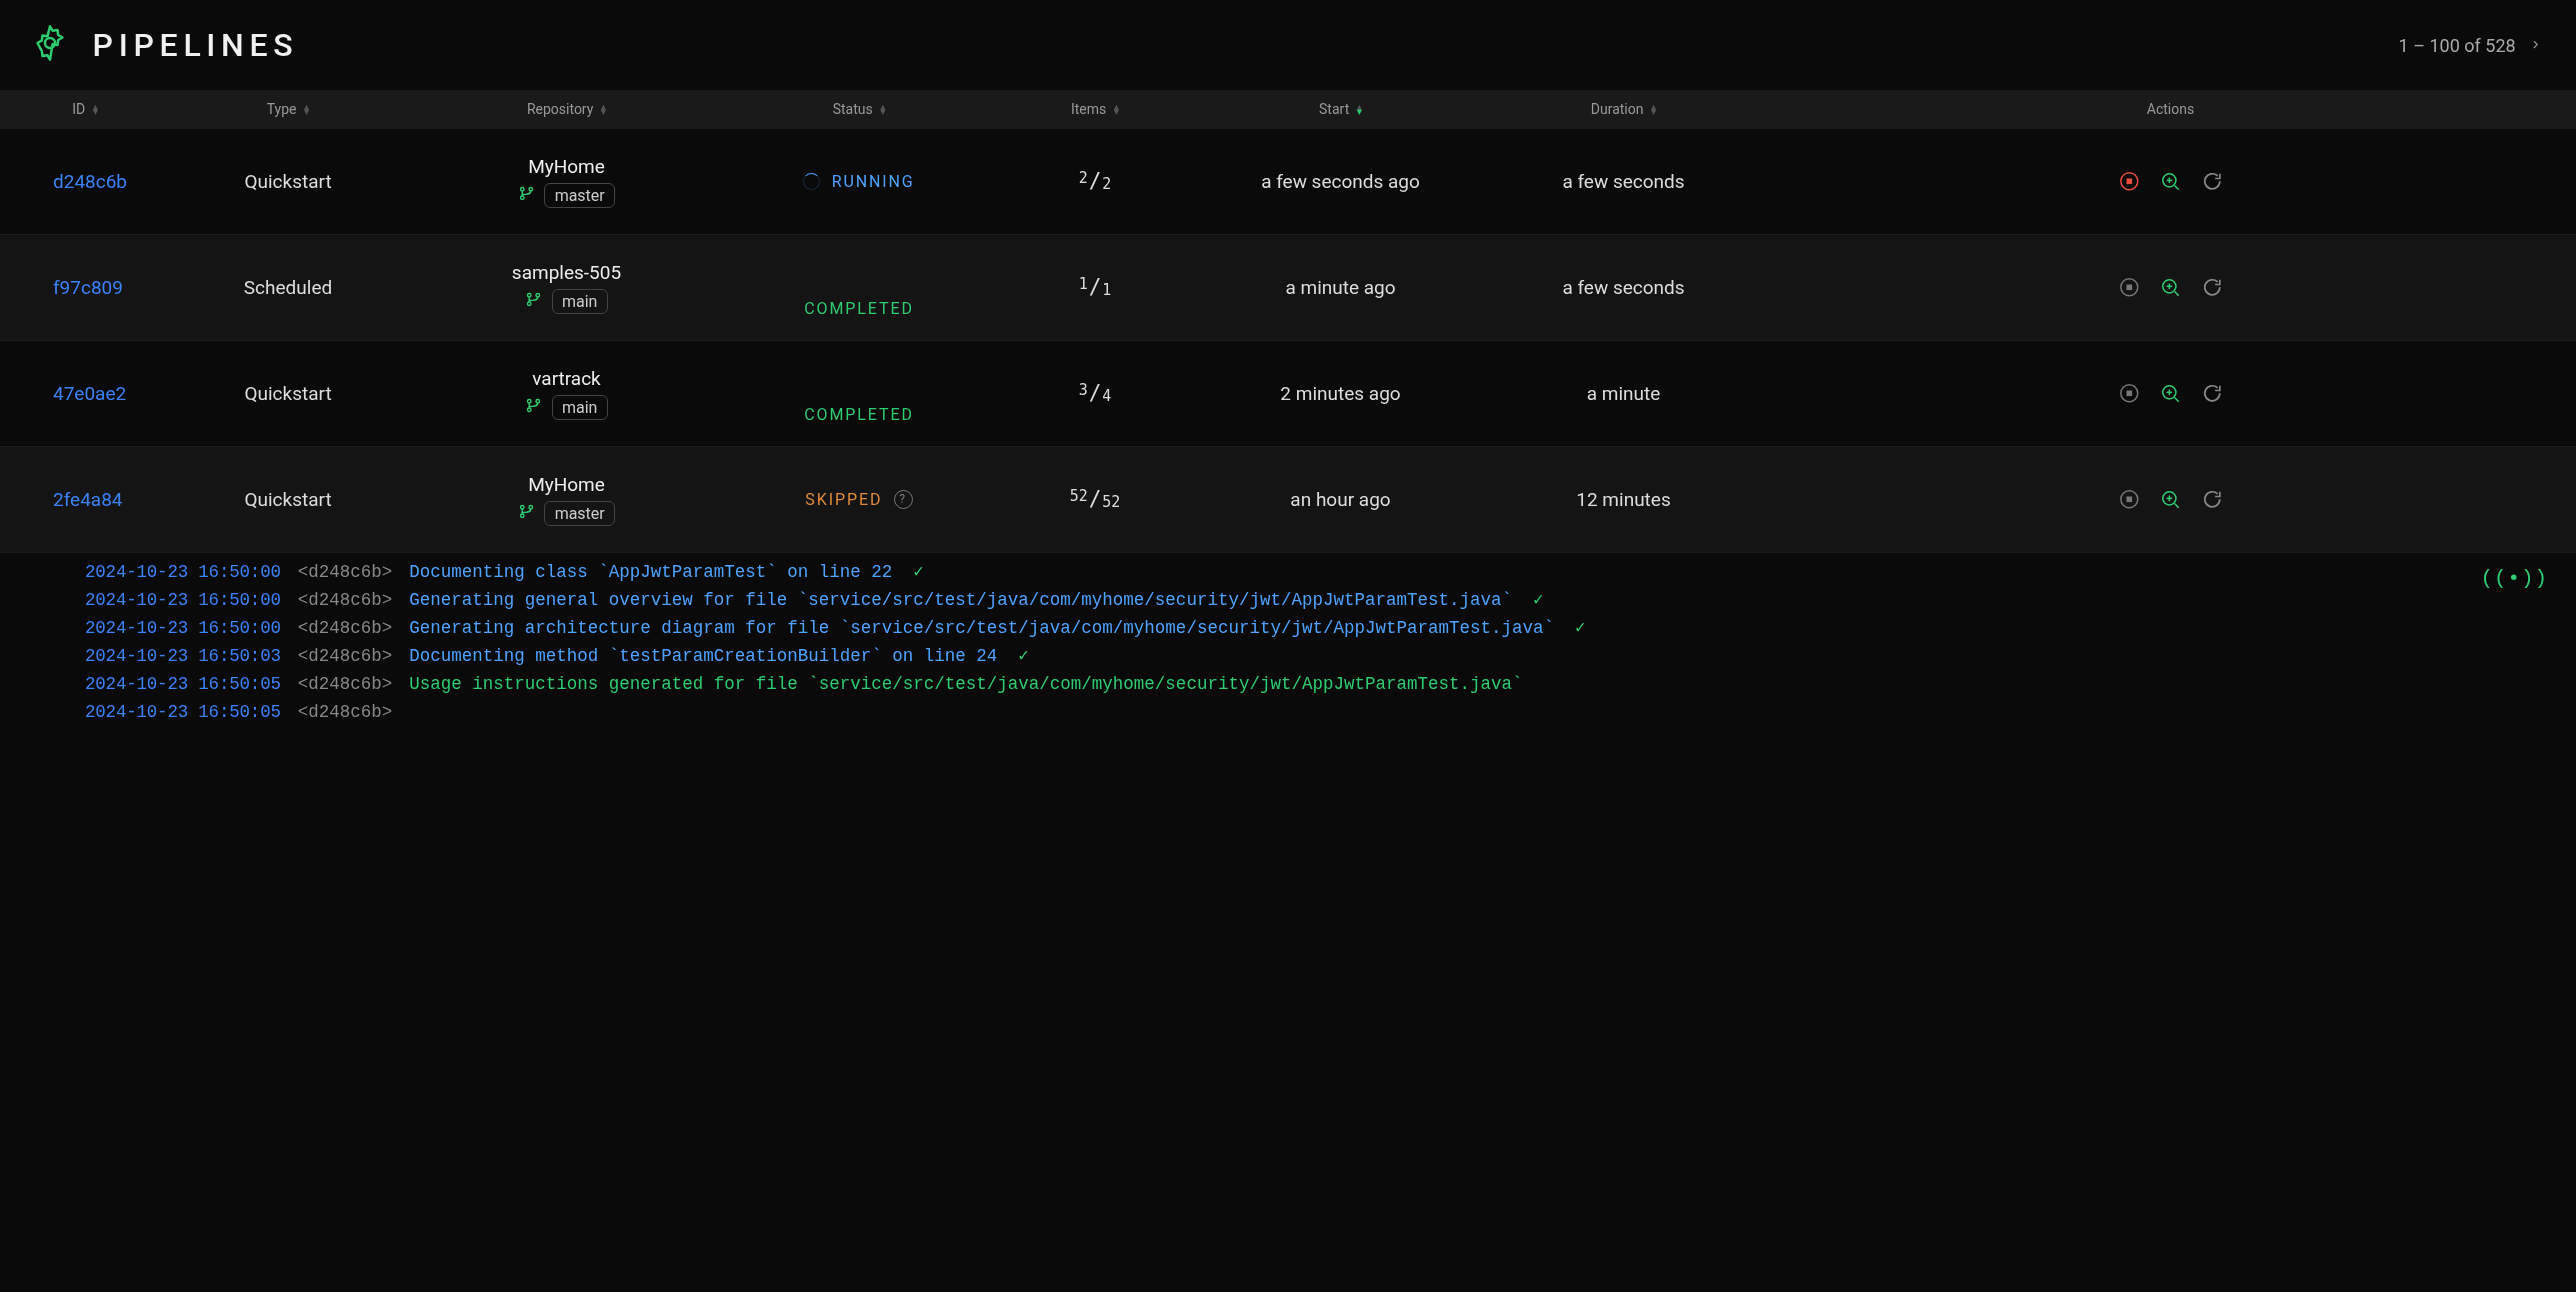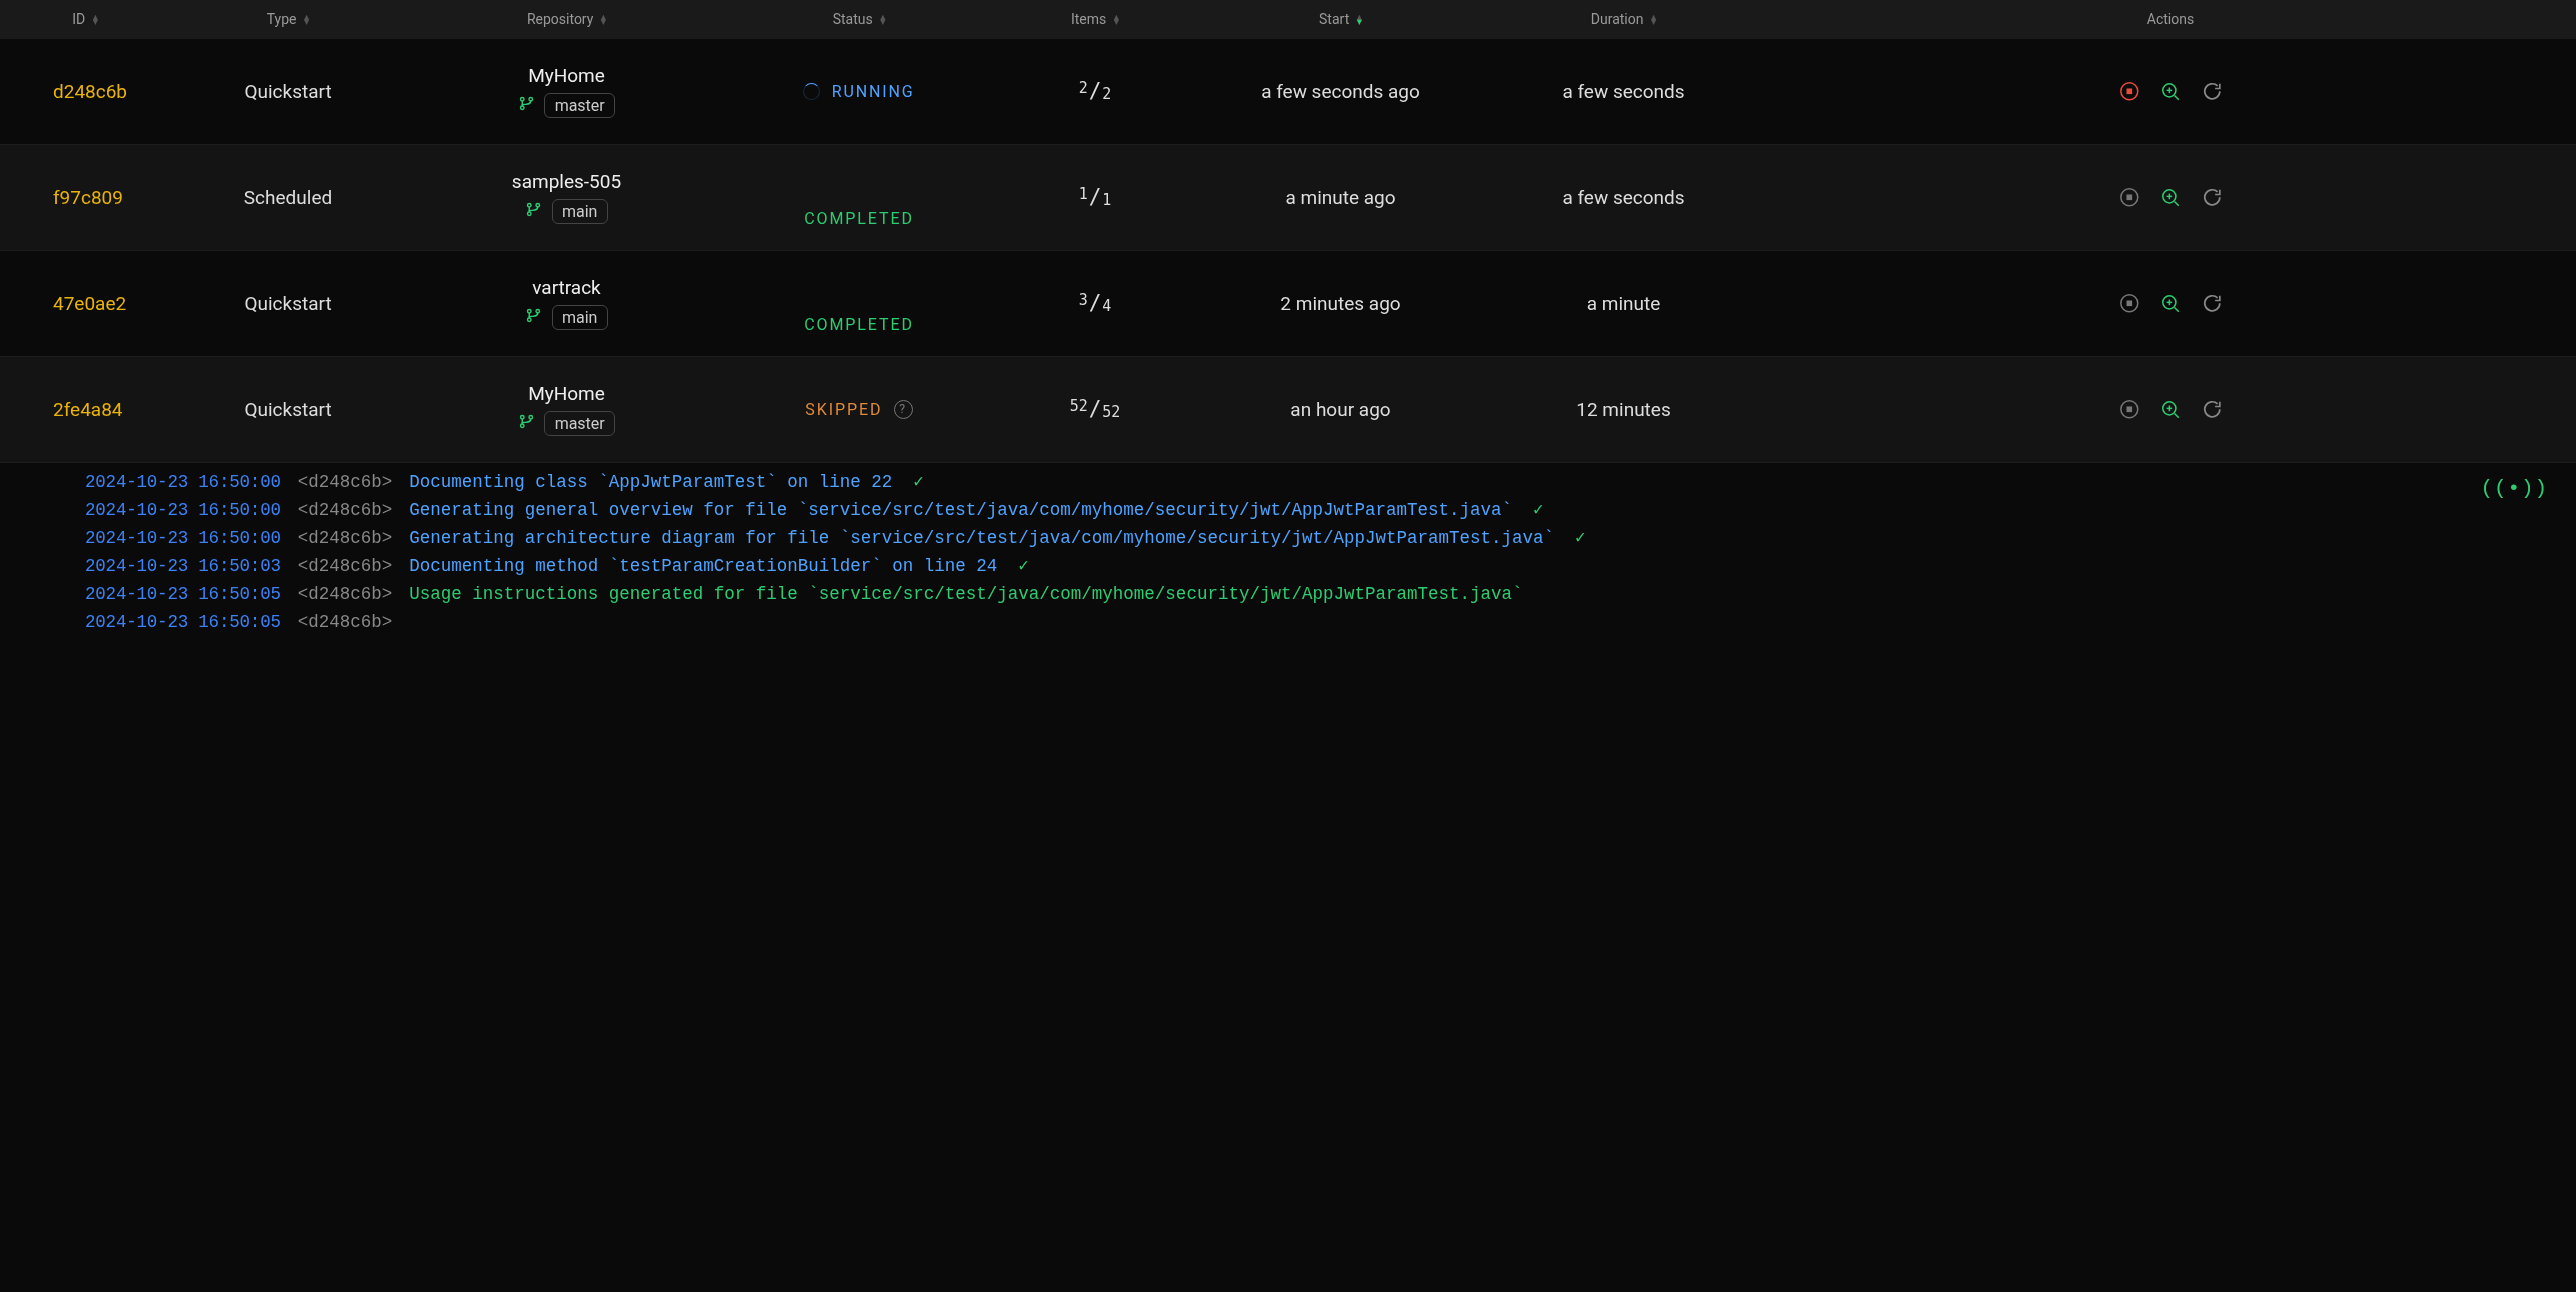--- a/index.html
+++ b/index.html
@@ -86,21 +86,21 @@
     border-bottom: 0.9px solid #1c1c1c;
   }
   .tr.alt { background: #141414; }
   .td {
     display: flex;
     align-items: center;
     justify-content: center;
     color: #ddd;
     font-size: 19px;
   }
-  .td.id { justify-content: flex-start; padding-left: 53px; color: #eab308; text-align: right; }
+  .td.id { justify-content: flex-start; padding-left: 53px; color: #3b82f6; text-align: right; }
   
   .repo {
     flex-direction: column;
     gap: 5.7px;
   }
   .repo-name { color: #eee; }
   .repo-branch {
     display: flex;
     align-items: center;
     gap: 9.4px;
@@ -195,20 +195,39 @@
     color: #2ecc71;
     font-size: 21px;
     letter-spacing: 0.9px;
   }
 </style>
 </head>
 <body>
 
 <div class="app">
 
+  <div class="header">
+    <div class="header-left">
+      <span>
+        <svg width="40" height="40" viewBox="0 0 24 24" fill="none" stroke="#2ecc71" stroke-width="1.5">
+          <circle cx="12" cy="12" r="3"></circle>
+          <path d="M12 2l1.5 2.6 3-0.4 0.4 3 2.6 1.5-2.6 1.5-0.4 3-3-0.4L12 22l-1.5-2.6-3 0.4-0.4-3L4.5 12l2.6-1.5 0.4-3 3 0.4L12 2z" stroke-linejoin="round"></path>
+        </svg>
+      </span>
+      <span class="header-title">PIPELINES</span>
+    </div>
+    <div class="header-right">
+      <span>1 – 100 of 528</span>
+      <span class="chevron-right">
+        <svg width="13.2" height="13.2" viewBox="0 0 24 24" fill="none" stroke="#888" stroke-width="2.5">
+            <polyline points="9 18 15 12 9 6"></polyline>
+          </svg>
+      </span>
+    </div>
+  </div>
 
   <div class="table">
     <div class="thead">
       <div class="th">
         <span>ID</span>
         <span class="sort">
             <span class="up"></span>
             <span class="dn"></span>
           </span>
       </div>

